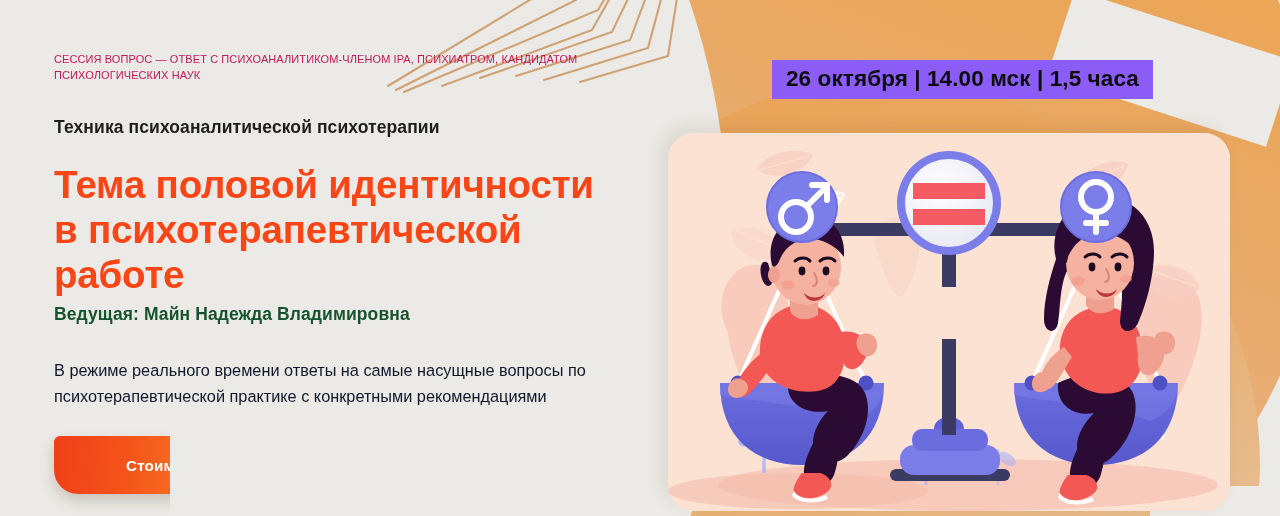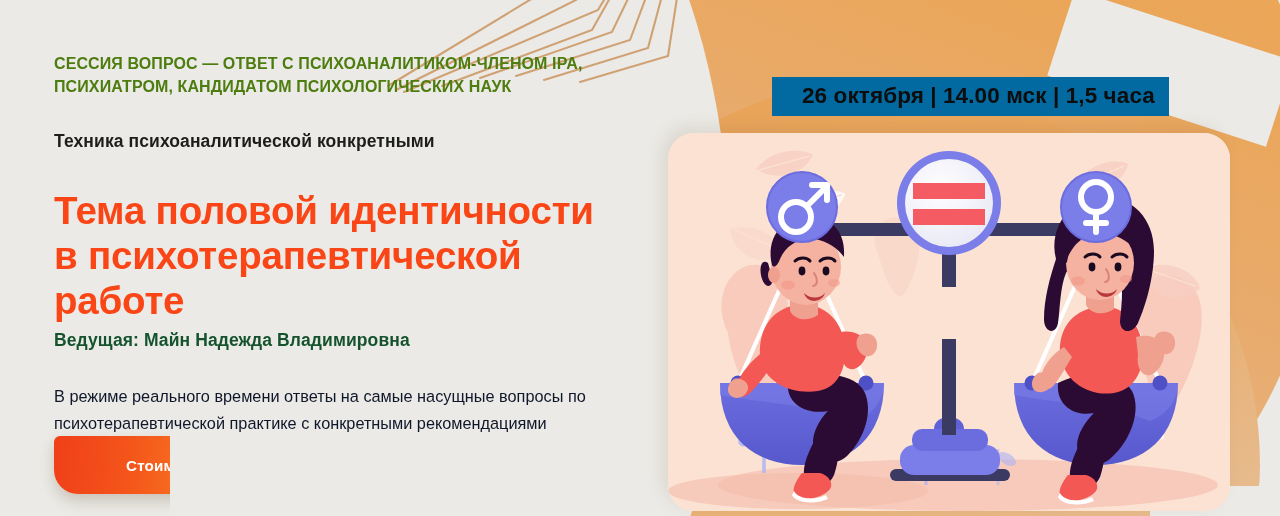--- a/index.html
+++ b/index.html
@@ -63,30 +63,30 @@
   .fan-lines { position:absolute; left:330px; top:-120px; width:380px; height:220px; z-index:4; }
 
   
   .content {
     position:absolute; left:0; top:0;
     width:660px; height:516px;
     z-index:10;
     padding:52px 0 0 54px;
   }
   .kicker {
-    font-size:16px; font-weight:bold; letter-spacing:.1px;
-    color:#4d7c0f; line-height:1.45; max-width:580px;
+    font-size:11px; font-weight:normal; letter-spacing:.1px;
+    color:#be185d; line-height:1.45; max-width:580px;
     text-transform:uppercase;
   }
   .subtitle {
     margin-top:33px;
     font-size:17.5px; font-weight:bold; color:#1d1d1b; letter-spacing:.1px;
   }
   .headline {
-    margin-top:36px;
+    margin-top:24px;
     font-size:38.5px; font-weight:bold; line-height:1.17;
     color:#fa4616; letter-spacing:-.2px;
   }
   .headline .l2 { display:block; }
   .presenter {
     margin-top:7px;
     font-size:17.5px; font-weight:bold; color:#14532d; letter-spacing:.1px;
   }
   .desc {
     margin-top:32px;
@@ -101,24 +101,24 @@
     background:linear-gradient(95deg,#f03f19 0%,#f4551a 22%,#f98026 50%,#fdb243 78%,#fdc94f 100%);
     border-radius:6px 24px 6px 24px;
     box-shadow:0 7px 14px rgba(90,60,30,.22);
     color:#fff; font-family:"Liberation Sans", sans-serif;
     font-size:15.2px; font-weight:bold; letter-spacing:.2px;
     text-align:left; padding-left:72px;
   }
 
   
   .date-badge {
-    position:absolute; left:772px; top:77px;
+    position:absolute; left:772px; top:60px;
     z-index:30;
-    background:#0369a1;
-    padding:6px 14px 7px 30px;
+    background:#8b5cf6;
+    padding:6px 14px 7px 14px;
     font-size:22.5px; font-weight:bold; color:#0d0d0d;
     letter-spacing:.1px; white-space:nowrap;
   }
 
   
   .illus-card {
     position:absolute; left:668px; top:133px;
     width:562px; height:378px;
     background:#fbe2d3;
     border-radius:26px;
@@ -147,21 +147,21 @@
       <path d="M360 0 L300 160 L186 196"></path>
       <path d="M362 4 L318 168 L214 200"></path>
       <path d="M364 8 L338 176 L250 202"></path>
       <path d="M330 -14 L246 120 L66 210"></path>
       <path d="M300 -18 L226 104 L58 206"></path>
     </g>
   </svg>
 
   <div class="content">
     <div class="kicker">СЕССИЯ ВОПРОС — ОТВЕТ С ПСИХОАНАЛИТИКОМ-ЧЛЕНОМ IPA, ПСИХИАТРОМ, КАНДИДАТОМ ПСИХОЛОГИЧЕСКИХ НАУК</div>
-    <div class="subtitle">Техника психоаналитической конкретными</div>
+    <div class="subtitle">Техника психоаналитической психотерапии</div>
     <h1 class="headline">
       <span class="l1">Тема половой идентичности</span>
       <span class="l2">в психотерапевтической работе</span>
     </h1>
     <div class="presenter">Ведущая: Майн Надежда Владимировна</div>
     <p class="desc">В режиме реального времени ответы на самые насущные вопросы по психотерапевтической практике с конкретными рекомендациями</p>
   </div>
 
   <button class="cta">Стоимость участия 800 ₽</button>
 

